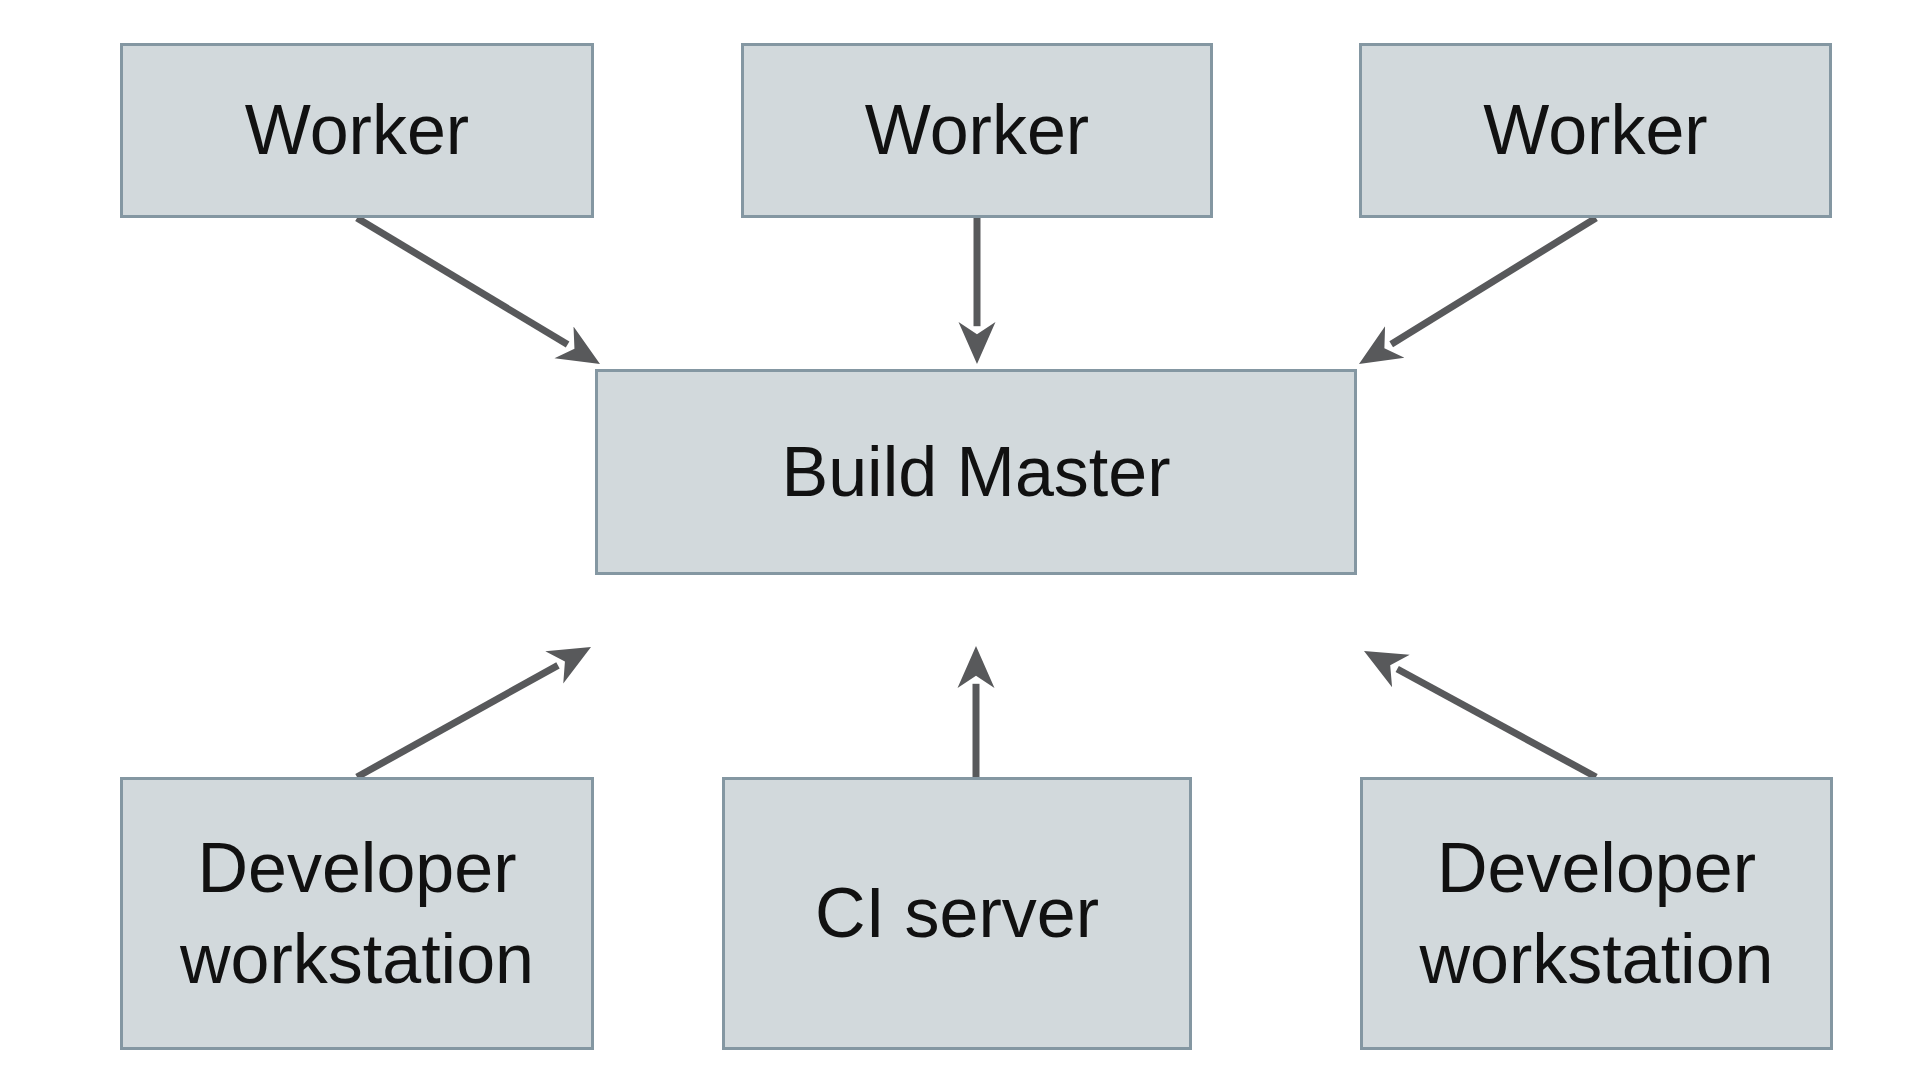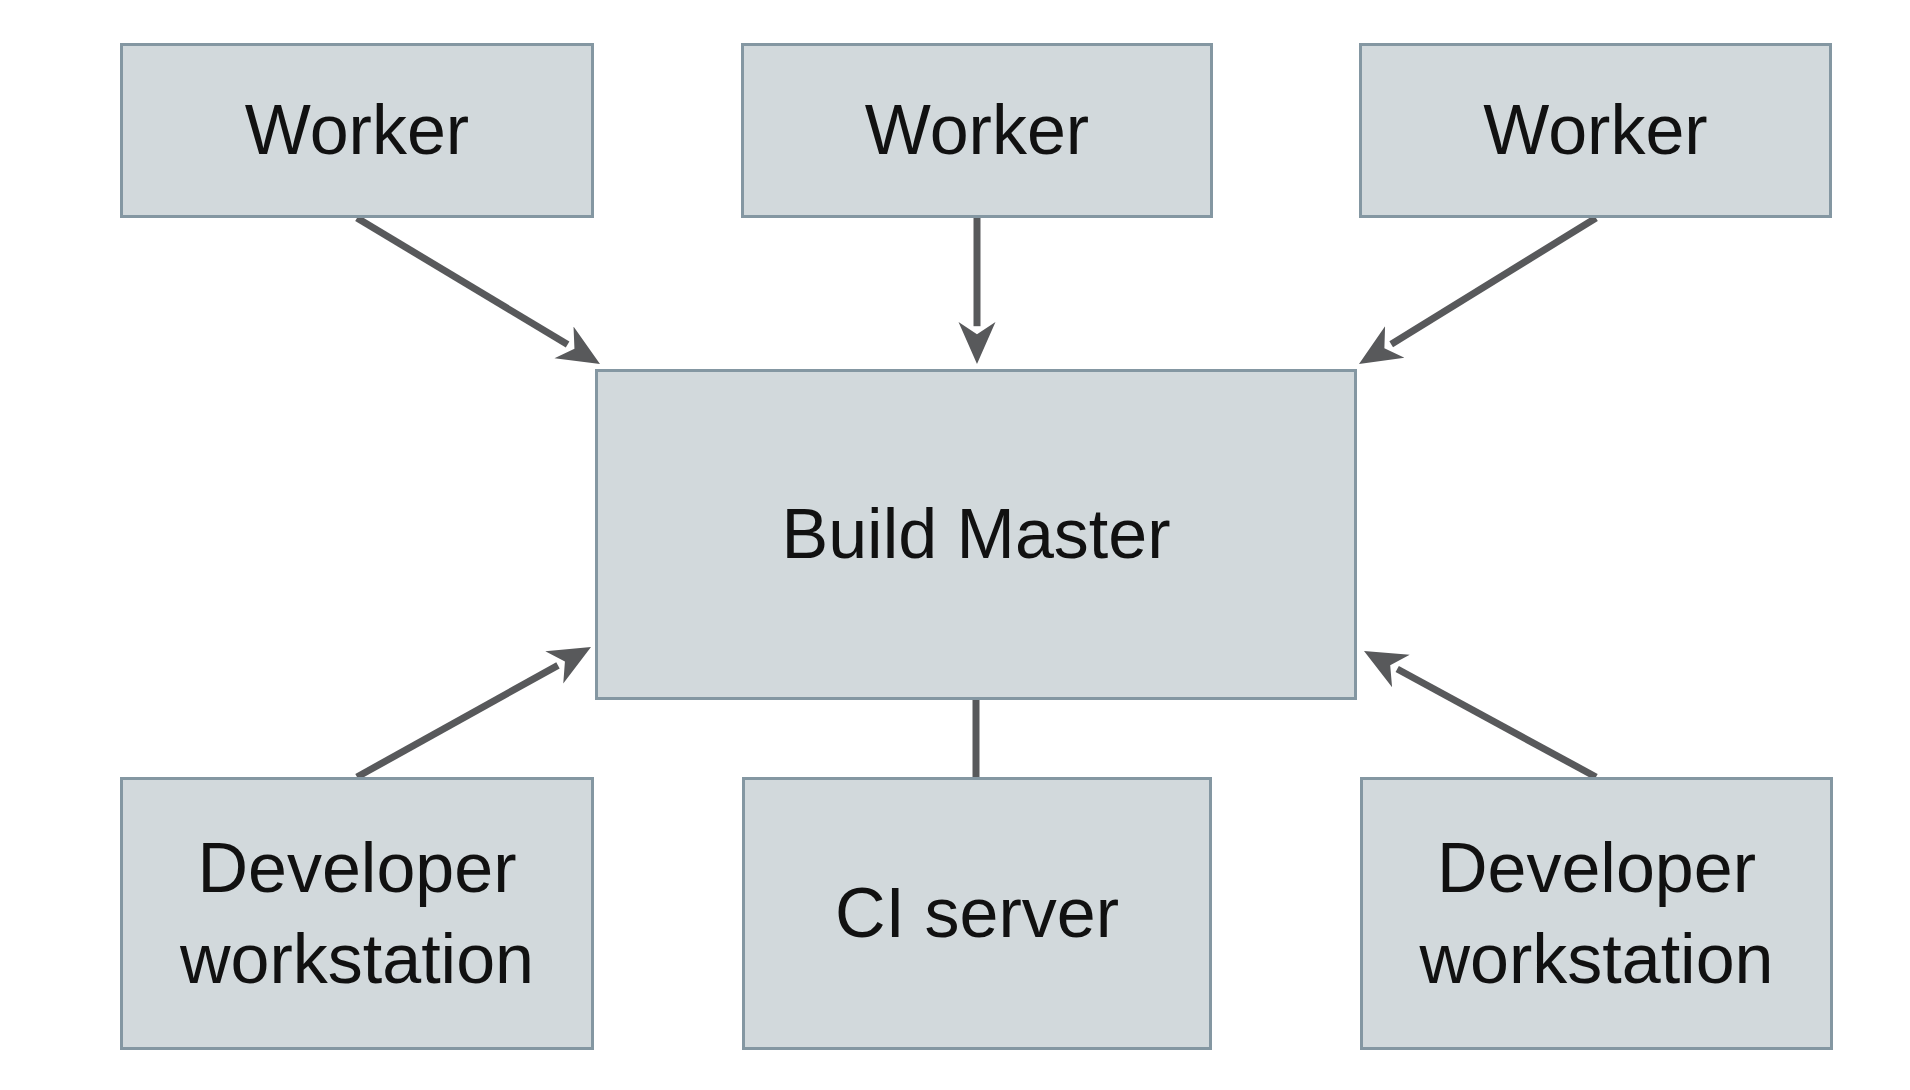--- a/index.html
+++ b/index.html
@@ -37,23 +37,23 @@
   .node-label {
     font-size: 70px;
     line-height: 1.3;
     color: var(--text, #111111);
     padding: 0 16px;
   }
   
   .pos-worker-1   { left: 120px;  top: 43px;  width: 474px; height: 175px; }
   .pos-worker-2   { left: 741px;  top: 43px;  width: 472px; height: 175px; }
   .pos-worker-3   { left: 1359px; top: 43px;  width: 473px; height: 175px; }
-  .pos-build-master { left: 595px; top: 369px; width: 762px; height: 331px; }
+  .pos-build-master { left: 595px; top: 369px; width: 762px; height: 206px; }
   .pos-dev-left   { left: 120px;  top: 777px; width: 474px; height: 273px; }
-  .pos-ci-server  { left: 742px;  top: 777px; width: 470px; height: 273px; }
+  .pos-ci-server  { left: 722px;  top: 777px; width: 470px; height: 273px; }
   .pos-dev-right  { left: 1360px; top: 777px; width: 473px; height: 273px; }
 </style>
 </head>
 <body>
 
 <div class="canvas">
 
   <svg id="edges-svg" xmlns="http://www.w3.org/2000/svg">
       <defs>
         <marker id="arrow-head" viewBox="0 0 10 10" refX="1" refY="5" markerWidth="6" markerHeight="6" orient="auto">

